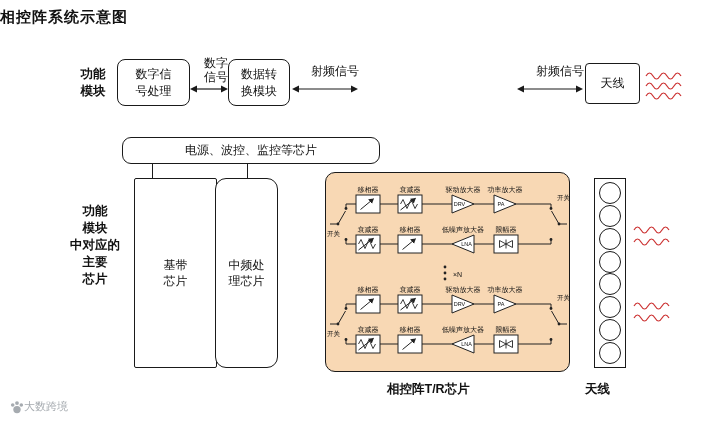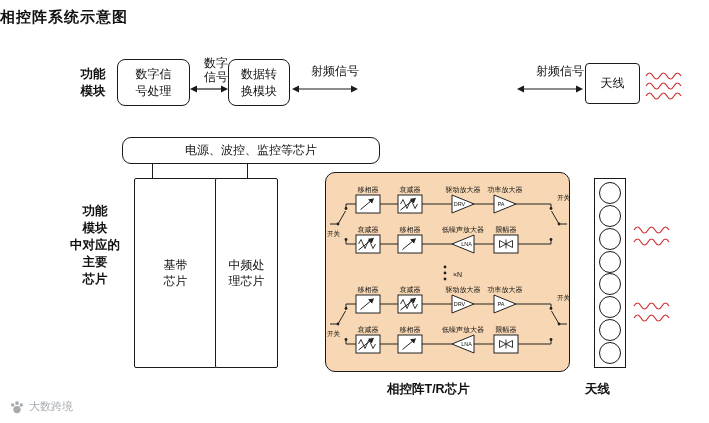--- a/index.html
+++ b/index.html
@@ -16,21 +16,21 @@
   .pill{border-radius:22px;font-size:13px}
   .side-label{position:absolute;font-weight:700;font-size:12.5px;text-align:center;
               white-space:pre-line;line-height:1.35}
   .sig{position:absolute;font-size:12px;text-align:right;line-height:1.2;white-space:pre-line}
   .vline{position:absolute;width:1.3px;background:#1a1a1a}
   .panel{position:absolute;background:#f8d8b4;border:1.3px solid #1a1a1a;border-radius:10px}
   .caption{position:absolute;font-size:12.5px;font-weight:700;text-align:left}
   .array{position:absolute;border:1.3px solid #1a1a1a;background:#fff;display:flex;
          flex-direction:column;align-items:center;justify-content:space-between;padding:3px 0}
   .circle{width:22px;height:22px;border:1.2px solid #1a1a1a;border-radius:50%;background:#fff}
-  .watermark{position:absolute;left:10px;top:399px;display:flex;align-items:center;gap:5px;
+  .watermark{position:absolute;left:10px;top:399px;display:flex;align-items:center;
              color:#a6abb0;font-size:11px}
   svg text{font-family:"Liberation Sans","DejaVu Sans",sans-serif;fill:#111}
   .clabel{font-size:7px}
   .cswitch{font-size:6.5px}
   .amptext{font-size:5.5px}
 </style>
 </head>
 <body>
 
 <div class="page">
@@ -84,21 +84,21 @@
 芯片</div>
 
   <div class="box r8" style="left:122px;top:137px;width:258px;height:27px;border-radius:9px">电源、波控、监控等芯片</div>
 
   <div class="vline" style="left:152px;top:164px;height:14px"></div>
   <div class="vline" style="left:247px;top:164px;height:14px"></div>
 
   <div class="box" style="left:134px;top:178px;width:83px;height:190px;border-radius:2px">基带
 芯片</div>
 
-  <div class="box" style="left:215px;top:178px;width:63px;height:190px;border-radius:2px">中频处
+  <div class="box" style="left:215px;top:178px;width:63px;height:190px;border-radius:11px">中频处
 理芯片</div>
 
   <div class="panel" style="left:325px;top:172px;width:245px;height:200px">
     <svg width="245" height="200" viewBox="0 0 245 200">
       <defs>
         <marker id="ah" markerWidth="7" markerHeight="7" refX="4.5" refY="3" orient="auto">
           <path d="M0,0 L5,3 L0,6 Z" fill="#222"></path>
         </marker>
       </defs>
 

